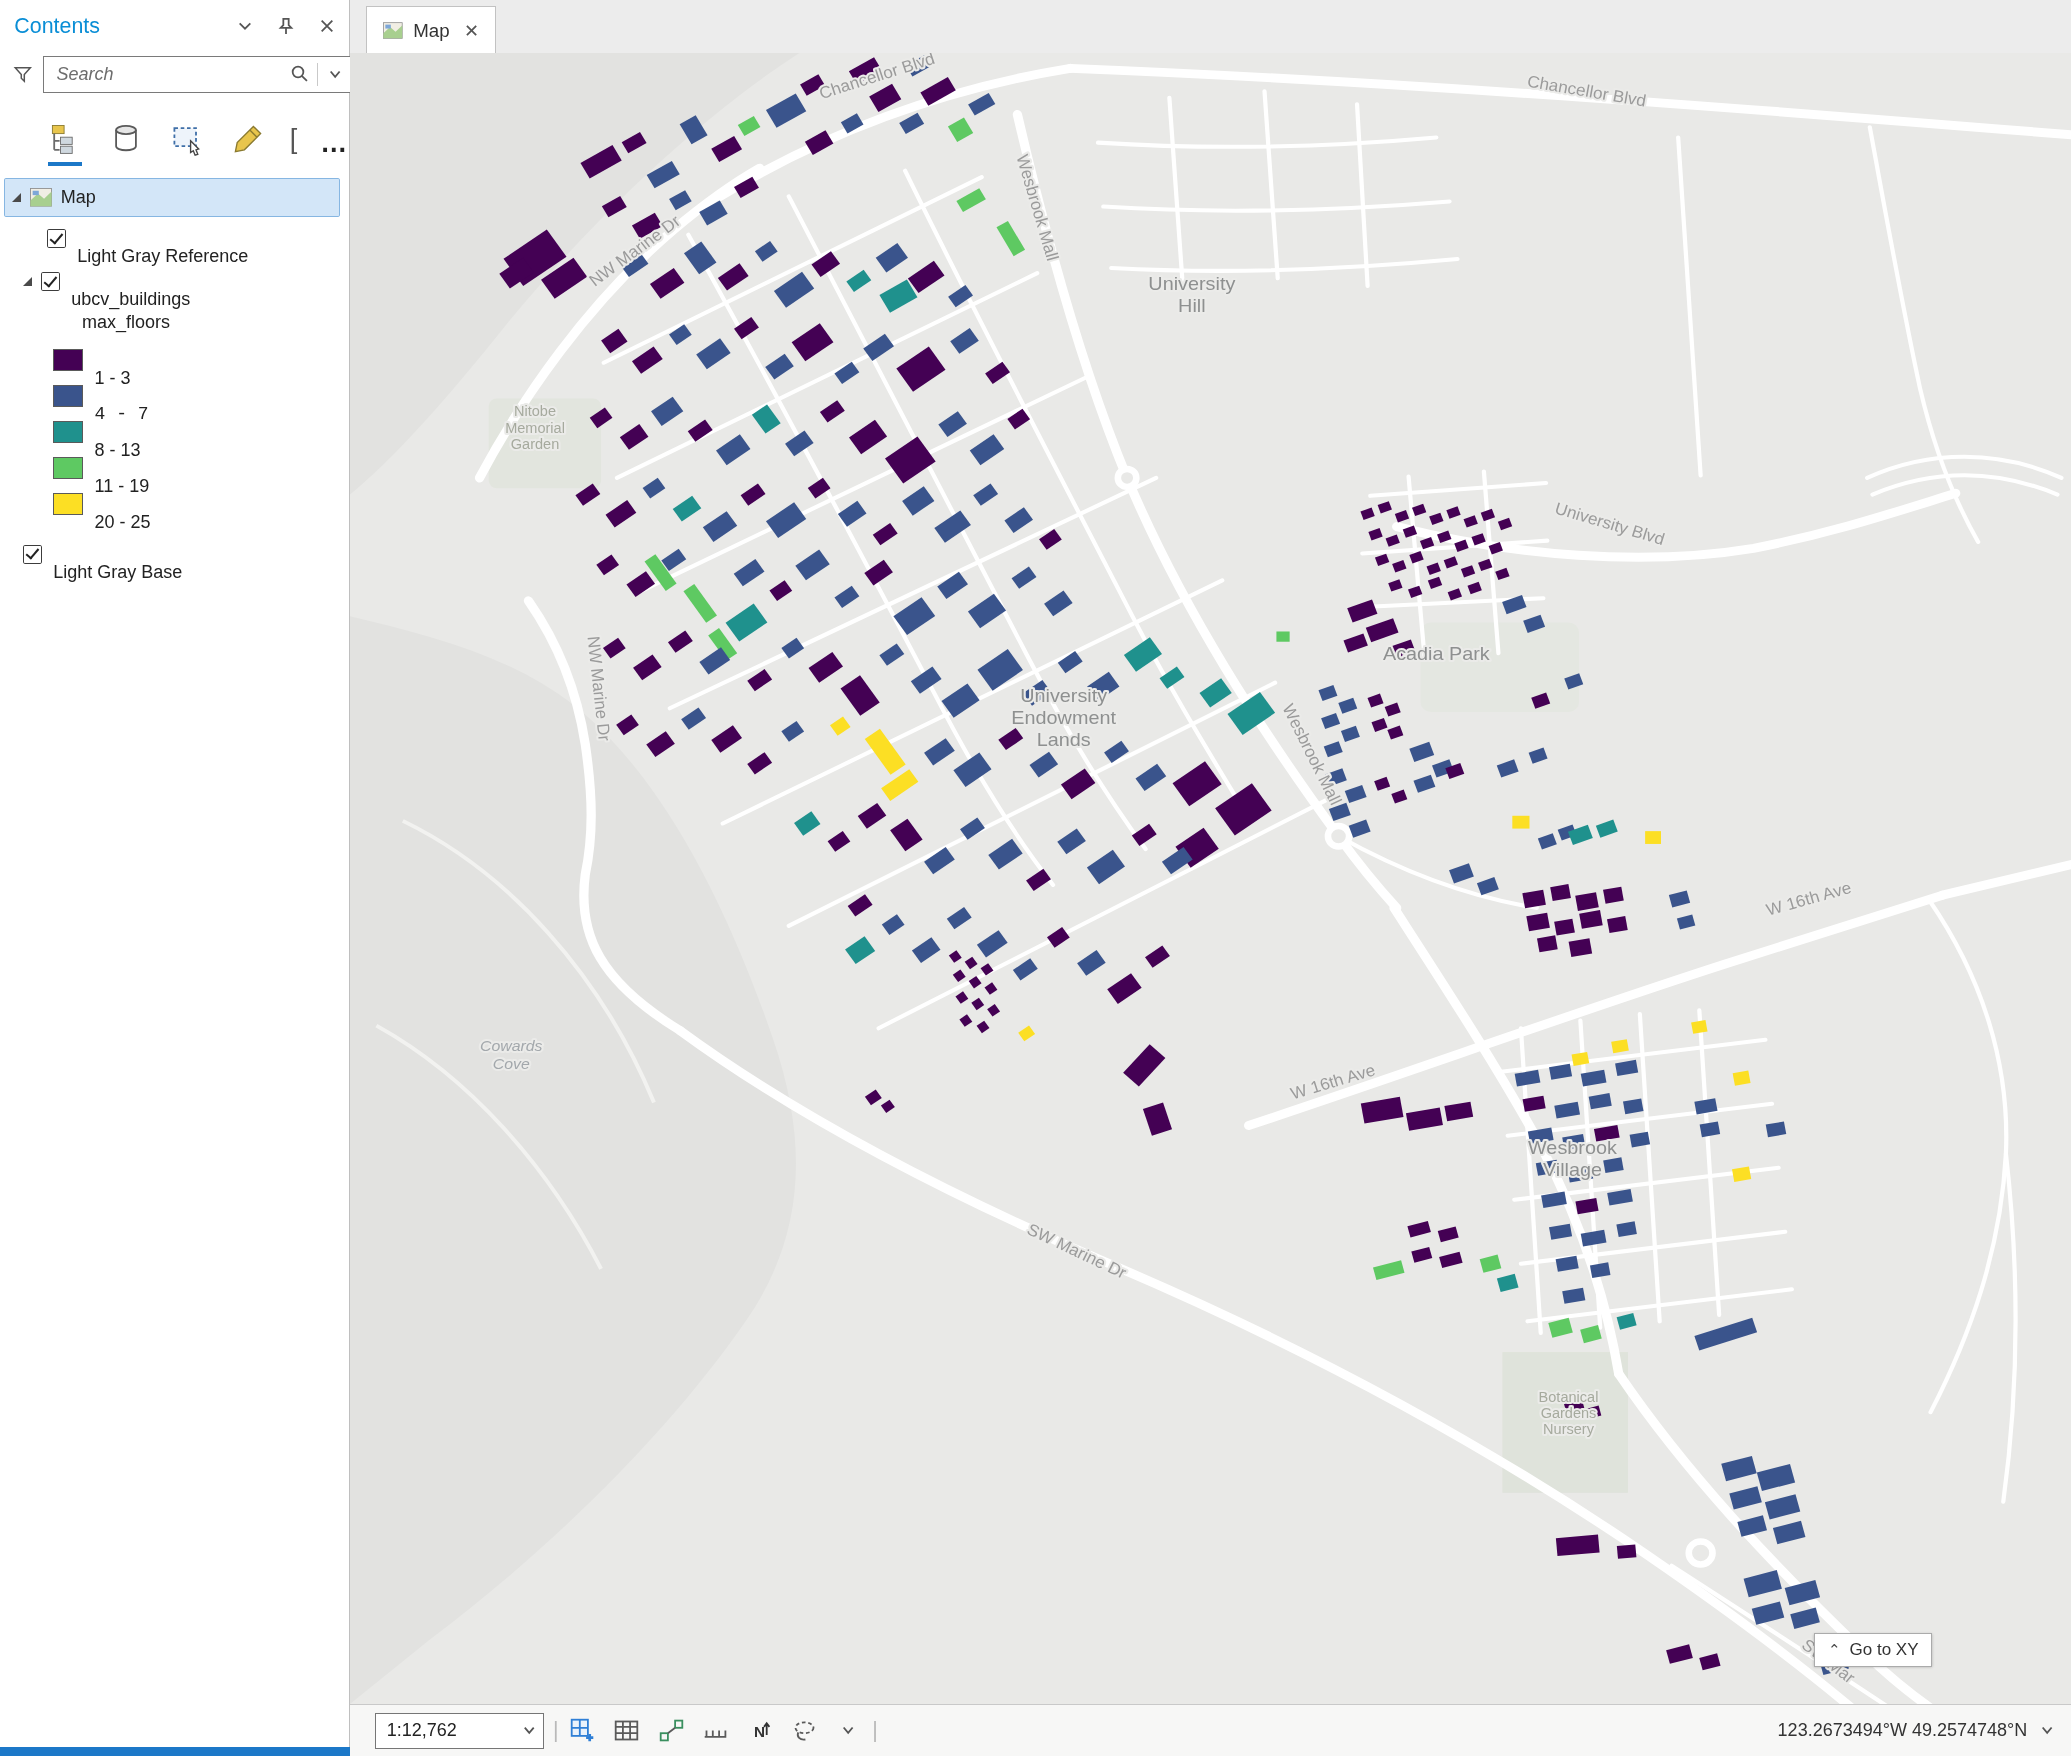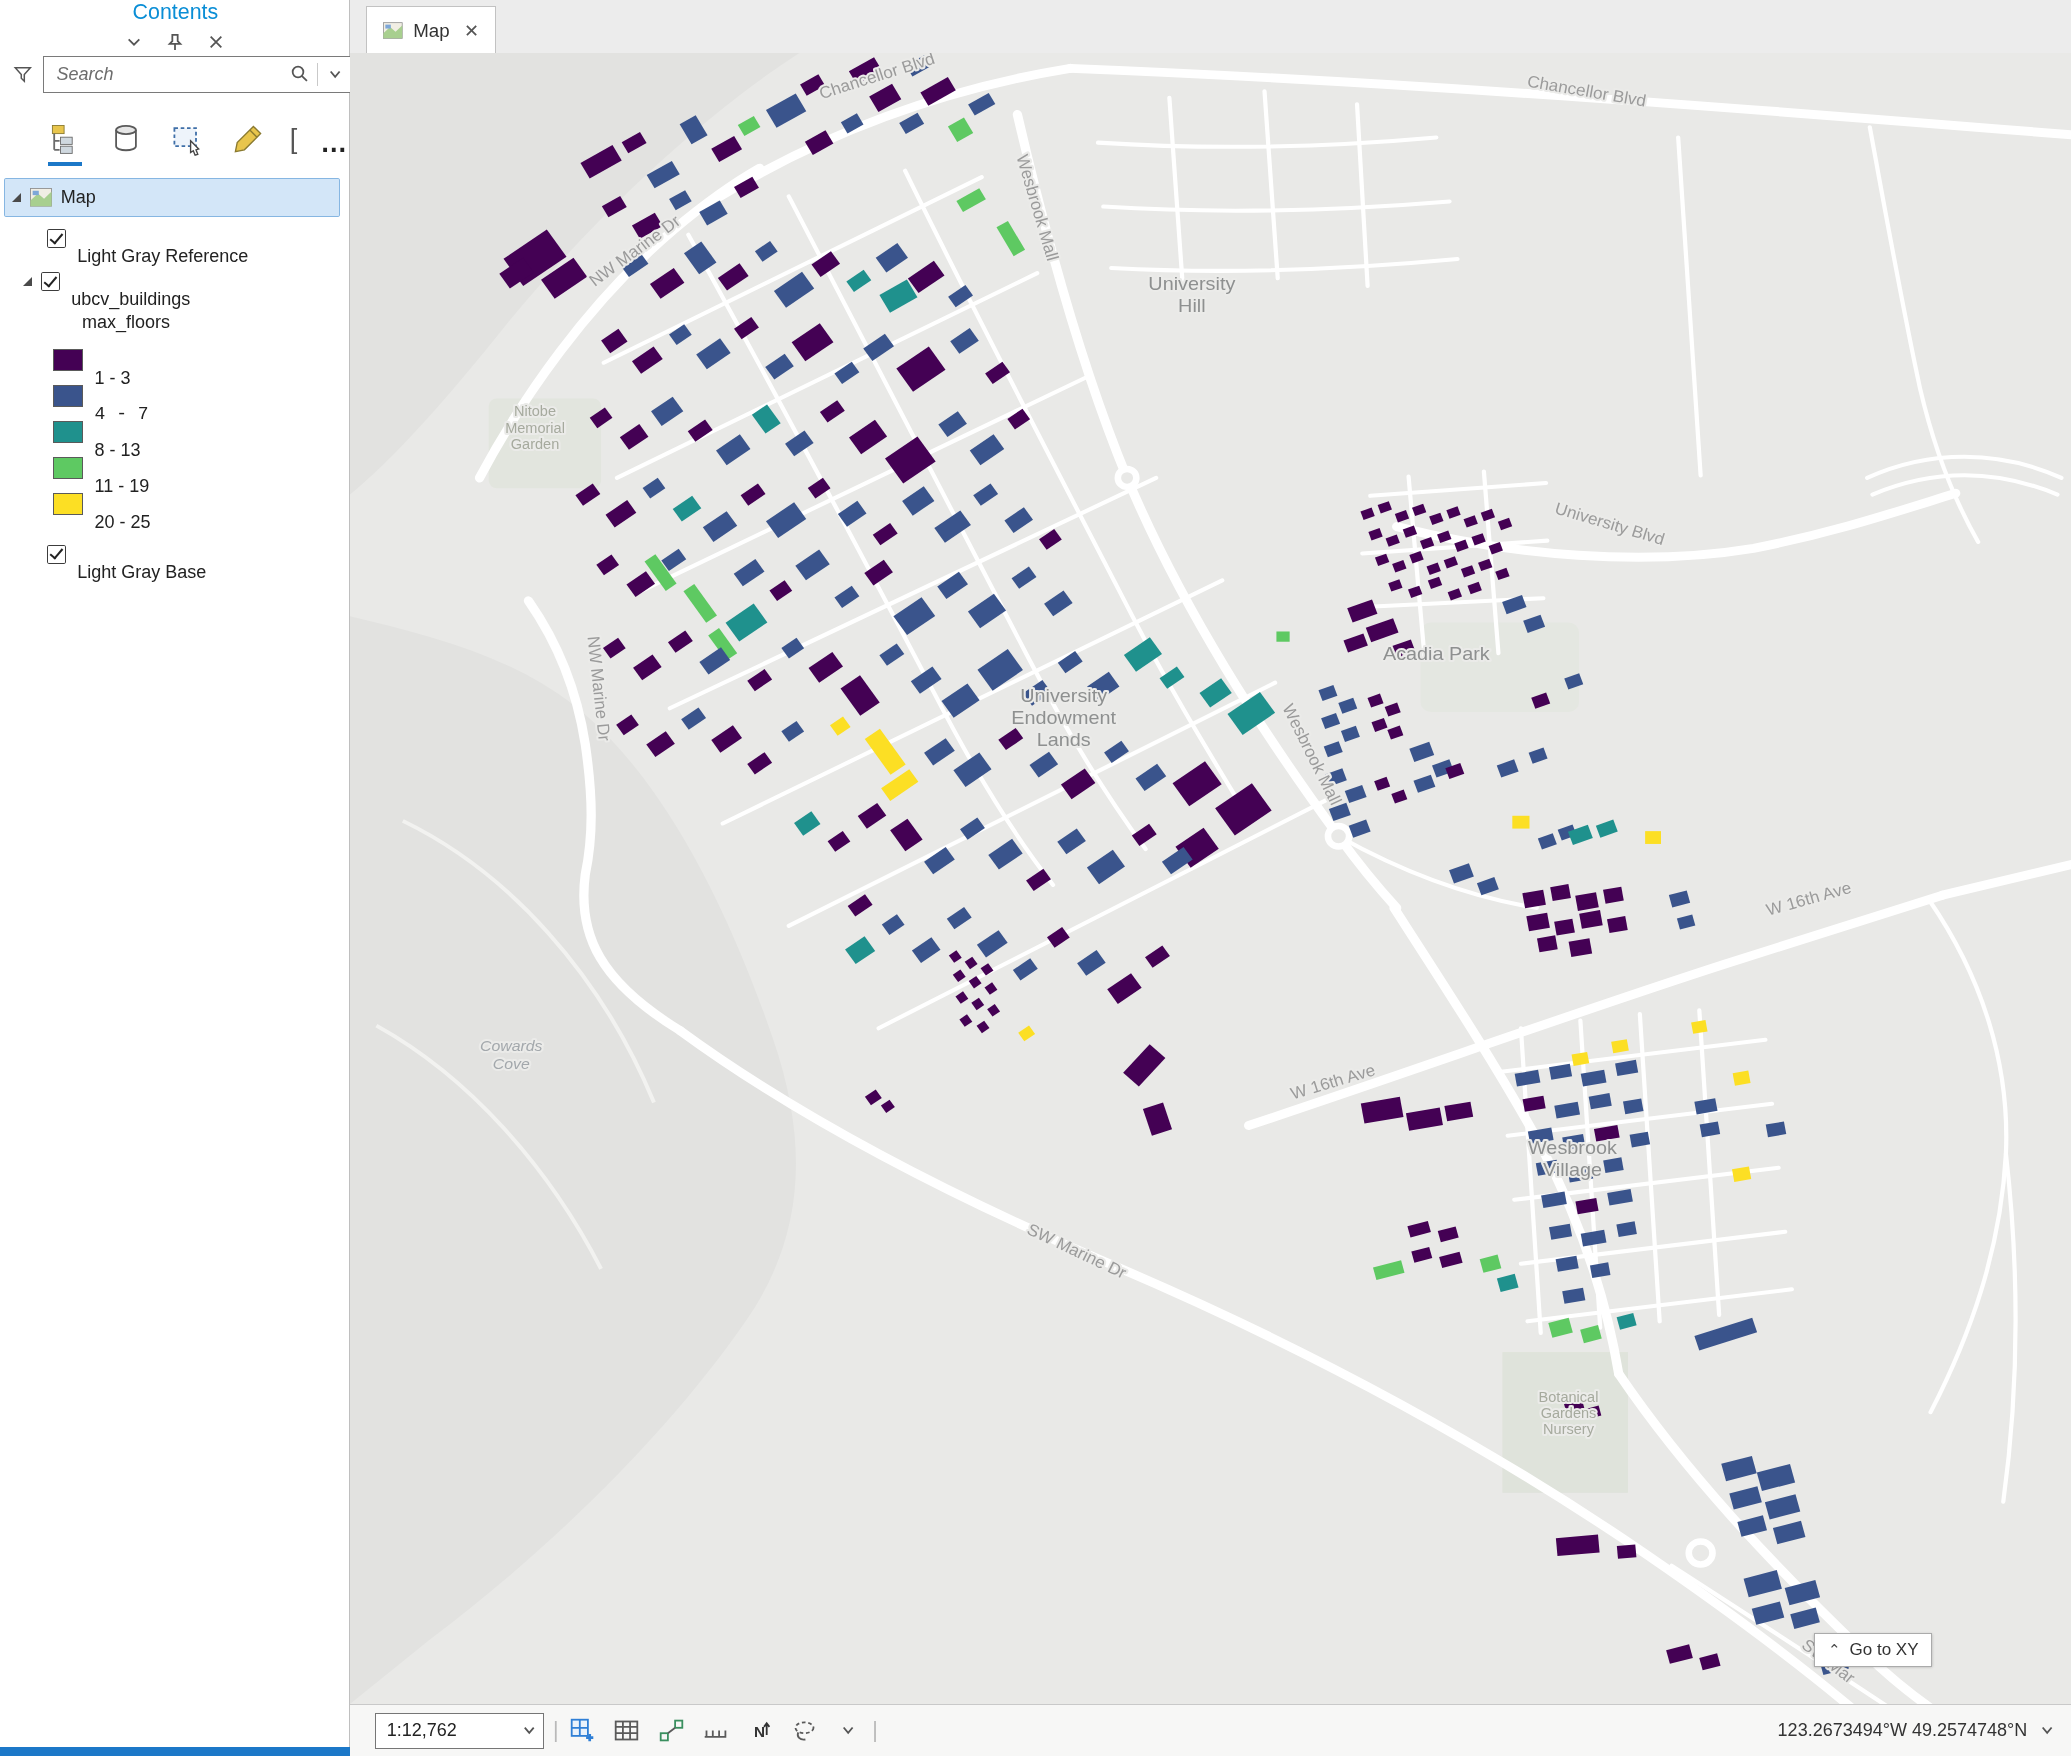--- a/index.html
+++ b/index.html
@@ -1,21 +1,21 @@
 <!DOCTYPE html>
 <html style="font-size:14.3px"><head>
 <meta charset="utf-8">
 <style>
   html,body{margin:0;padding:0;background:#fff;}
   .app{position:relative;width:2072px;height:1756px;font-family:"Liberation Sans",sans-serif;overflow:hidden;background:#fff;}
 
   
   .contents-panel{position:absolute;left:0;top:0;width:350px;height:1756px;background:#fff;border-right:0.9px solid #bfbfbf;box-sizing:border-box;}
   .panel-blue-strip{position:absolute;left:0;bottom:0;width:350px;height:9px;background:#1c78c8;}
-  .panel-title-row{display:flex;align-items:center;height:52px;padding:0 12.5px 0 14.3px;flex-direction:column;}
+  .panel-title-row{display:flex;align-items:center;height:52px;padding:0 12.5px 0 14.3px;}
   .panel-title{color:#0a8ed6;font-size:21.4px;flex:1;}
   .title-icons{display:flex;align-items:center;gap:21.4px;color:#555;}
   .tbicon{width:19.6px;height:19.6px;display:flex;align-items:center;justify-content:center;cursor:default;}
   .search-row{display:flex;align-items:center;gap:10.7px;padding:3.6px 16px 0 12.5px;}
   .search-box{flex:1;display:flex;align-items:center;border:0.9px solid #7a7a7a;background:#fff;height:37px;box-sizing:border-box;padding:0 7.1px 0 10.7px;}
   .search-box input{flex:1;border:none;outline:none;font-size:18px;font-family:"Liberation Sans",sans-serif;color:#333;min-width:0;background:transparent;}
   .search-box input::placeholder{font-style:italic;color:#6d6d6d;}
   .search-divider{width:0.9px;height:23px;background:#c9c9c9;margin:0 7.1px;}
   .toolbar-row{display:flex;align-items:flex-end;gap:23px;padding:27px 0 0 46px;}
   .toolbar-icon{width:39px;height:39px;display:flex;align-items:center;justify-content:center;position:relative;}
@@ -179,21 +179,21 @@
       </div>
       <div class="tree-row" style="padding-left:53px;height:36px;">
         <span class="swatch" style="background: rgb(94, 201, 98);"></span>
         <span class="row-label">11 - 19</span>
       </div>
       <div class="tree-row" style="padding-left:53px;height:36px;">
         <span class="swatch" style="background: rgb(252, 223, 36);"></span>
         <span class="row-label">20 - 25</span>
       </div>
 
-      <div class="tree-row" style="padding-left:47px;margin-top:10.7px;">
+      <div class="tree-row" style="padding-left:23px;margin-top:10.7px;">
         <span class="checkbox"></span>
         <span class="row-label">Light Gray Base</span>
       </div>
     </div>
 
     <div class="panel-blue-strip"></div>
   </div>
 
   <div class="map-region">
     <div class="tab-bar">

